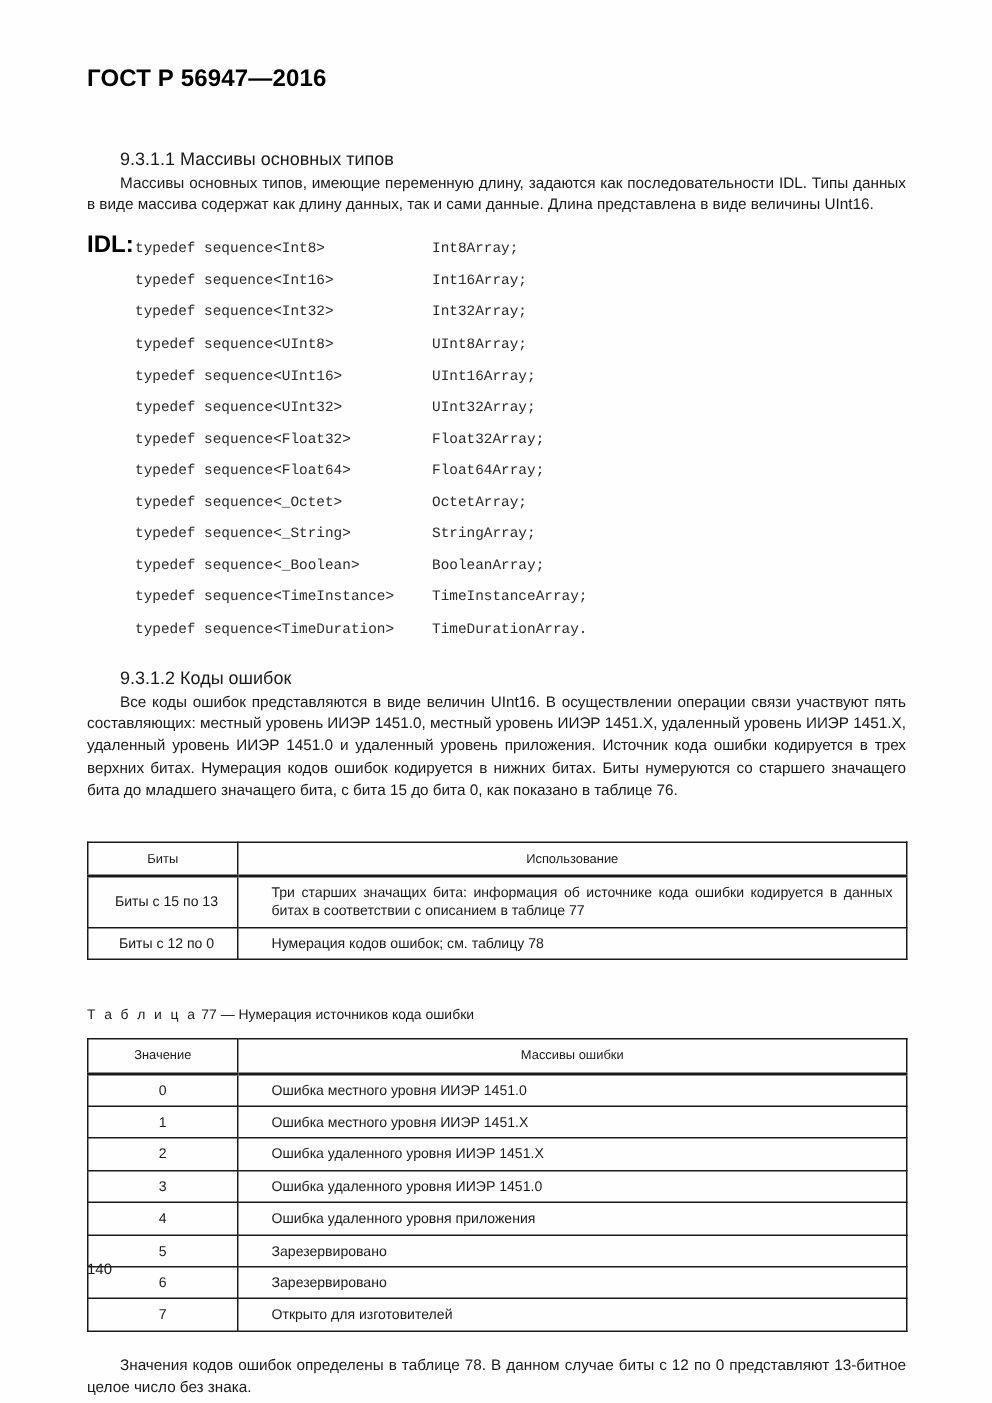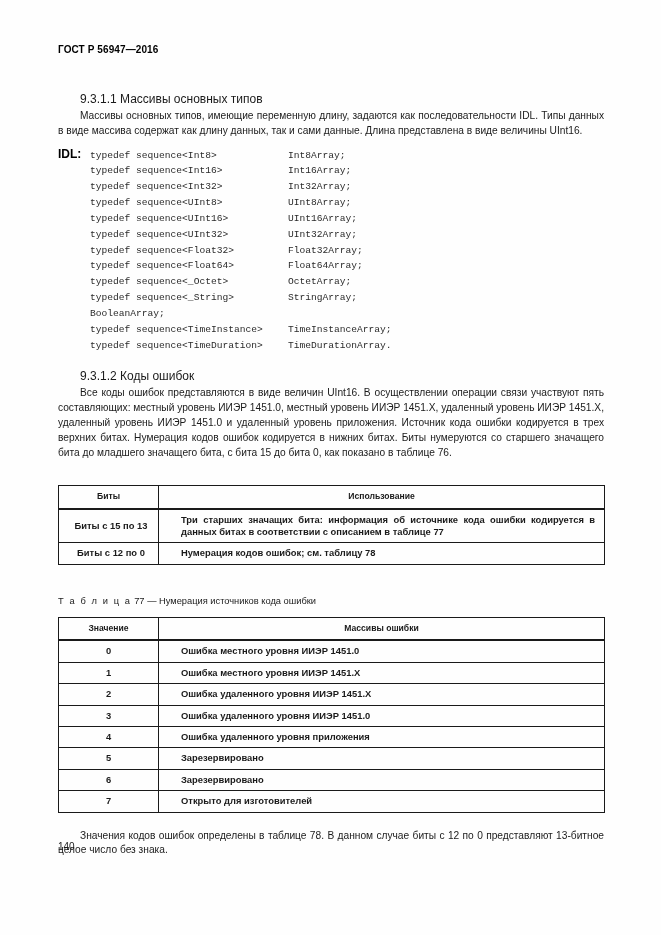--- a/index.html
+++ b/index.html
@@ -24,21 +24,21 @@
   }
   .content {
     position: absolute;
     left: 58px;
     top: 44px;
     width: 546px;
   }
 
   
   .running-head {
-    font-size: 10px;
+    font-size: 16px;
     font-weight: bold;
     letter-spacing: 0.1px;
     color: #000;
     margin: 0 0 36px 0;
     line-height: 1.1;
   }
 
   
   .clause-head {
     font-size: 12px;
@@ -66,21 +66,21 @@
     color: #2a2a2a;
     white-space: nowrap;
   }
   .idl-line {
     display: flex;
     align-items: baseline;
   }
   .idl-label {
     font-family: "Liberation Sans", sans-serif;
     font-weight: bold;
-    font-size: 12px;
+    font-size: 16px;
     width: 32px;
     flex: none;
     color: #000;
   }
   .idl-label.blank { visibility: hidden; }
   .idl-decl {
     width: 198px;
     flex: none;
   }
   .idl-name { flex: none; }
@@ -104,21 +104,21 @@
     table-layout: fixed;
     font-size: 9.4px;
     color: #1a1a1a;
   }
   table.gost th,
   table.gost td {
     border: 1px solid #1a1a1a;
     padding: 4px 7px;
     vertical-align: middle;
     line-height: 1.32;
-    font-weight: bold;
+    font-weight: normal;
   }
   table.gost thead th {
     text-align: center;
     font-size: 8.6px;
     padding: 5px 6px;
     border-bottom-width: 2px;
   }
   table.gost td.c-val {
     text-align: center;
     white-space: nowrap;
@@ -216,20 +216,21 @@
         <span class="idl-decl">typedef sequence&lt;_Octet&gt;</span>
         <span class="idl-name">OctetArray;</span>
       </div>
       <div class="idl-line">
         <span class="idl-label blank">IDL:</span>
         <span class="idl-decl">typedef sequence&lt;_String&gt;</span>
         <span class="idl-name">StringArray;</span>
       </div>
       <div class="idl-line">
         <span class="idl-label blank">IDL:</span>
+        <span class="idl-decl">typedef sequence&lt;_Boolean&gt;</span>
         <span class="idl-name">BooleanArray;</span>
       </div>
       <div class="idl-line">
         <span class="idl-label blank">IDL:</span>
         <span class="idl-decl">typedef sequence&lt;TimeInstance&gt;</span>
         <span class="idl-name">TimeInstanceArray;</span>
       </div>
       <div class="idl-line">
         <span class="idl-label blank">IDL:</span>
         <span class="idl-decl">typedef sequence&lt;TimeDuration&gt;</span>

